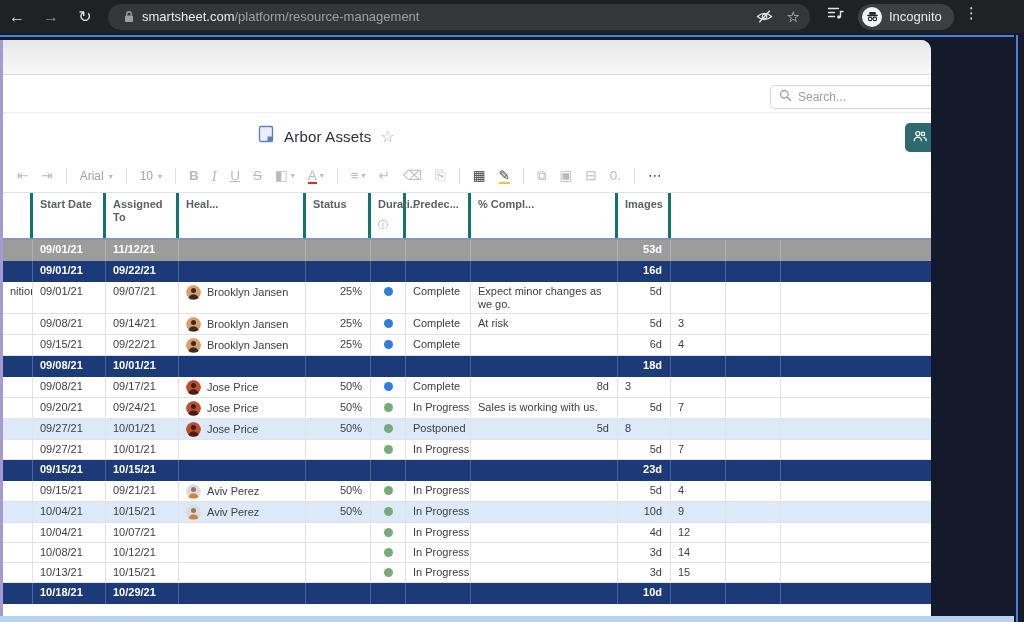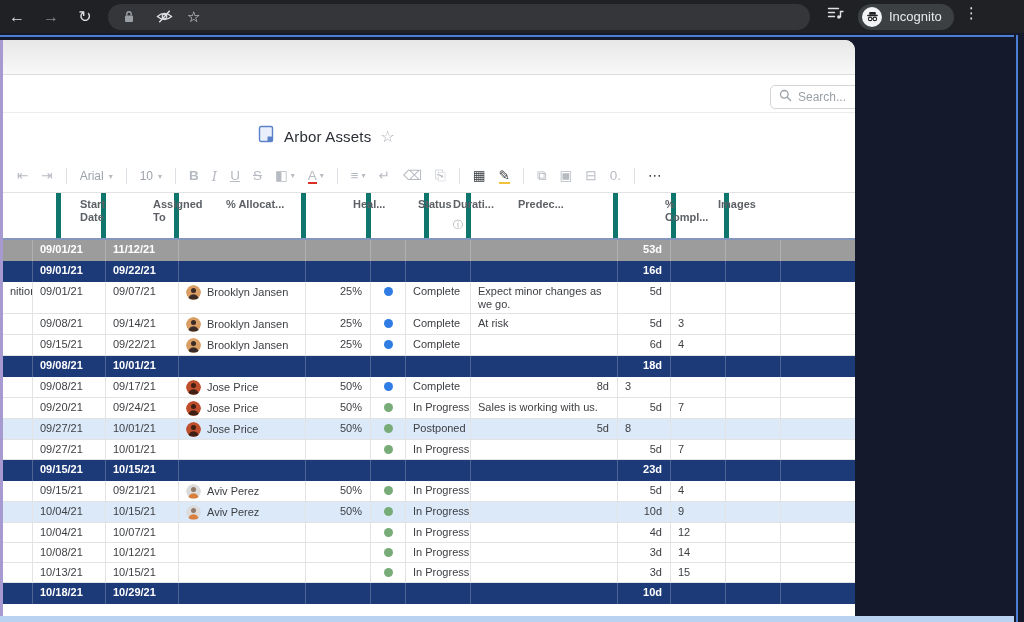--- a/index.html
+++ b/index.html
@@ -25,21 +25,21 @@
 
   
   .strip-top { position:absolute; left:0; top:33px; width:1024px; height:7px; background:#141a2c; }
   .accent-top { position:absolute; left:0; top:35px; width:1016px; height:2px; background:var(--accent-blue,#4b7fd6); }
   .strip-right { position:absolute; left:1014px; top:33px; width:10px; height:589px; background:#141a2c; }
   .accent-right { position:absolute; left:1016px; top:35px; width:2px; height:587px; background:var(--accent-blue,#4b7fd6); }
   .strip-left { position:absolute; left:0; top:40px; width:3px; height:576px; background:#a79ad1; }
   .strip-bottom { position:absolute; left:0; top:616px; width:1014px; height:6px; background:#b9d2f1; }
 
   
-  .card { position:absolute; left:3px; top:40px; width:852px; height:576px; background:#fff; border-radius:0 10px 0 0; overflow:hidden; }
+  .card { position:absolute; left:3px; top:40px; width:928px; height:576px; background:#fff; border-radius:0 10px 0 0; overflow:hidden; }
   .topband { position:absolute; left:0; top:0; width:100%; height:35px; background:linear-gradient(#e7e7e7,#f8f8f8); border-bottom:1px solid #dddddd; }
   .hdr-row { position:absolute; left:0; top:35px; width:100%; height:38px; border-bottom:1px solid #ececec; background:#fff; }
   .search-box { position:absolute; left:767px; top:10px; width:196px; height:24px; border:1px solid #d5d5d5; border-radius:5px; display:flex; align-items:center; padding:0 8px; background:#fff; }
   .search-box input { border:none; outline:none; width:100%; font-size:12px; color:#444; font-family:"Liberation Sans",sans-serif; margin-left:6px; }
   .search-box input::placeholder { color:#9aa0a6; }
 
   .title-row { position:absolute; left:0; top:73px; width:100%; height:47px; background:#fff; }
   .sheet-title { position:absolute; left:255px; top:12px; display:flex; align-items:center; gap:9px; }
   .sheet-title .t { font-size:15px; font-weight:400; color:#2b2f36; letter-spacing:.2px; }
   .fav-star { font-size:16px; color:#a9adb3; cursor:pointer; }
@@ -58,21 +58,21 @@
   .tb-dark { color:#3c4043; }
   .tb-hl { border-bottom:2px solid #f3c13a; line-height:13px; }
   .tb-dd { color:#9ea3aa; font-size:12px; display:flex; align-items:center; gap:5px; cursor:pointer; }
   .collapse-chevron { position:absolute; left:960px; top:128px; cursor:pointer; }
 
   
   .main { position:absolute; left:0; top:153px; width:100%; height:423px; background:#fff; }
   .grid { position:absolute; left:0; top:0; width:932px; }
   .t-row, .t-head { display:grid; grid-template-columns:30px 73px 73px 127px 65px 35px 65px 147px 53px 55px 55px 154px; }
   .t-head { height:47px; border-bottom:2px solid #8496bb; }
-  .th { font-size:11px; font-weight:700; color:#5d6166; padding:5px 6px 0 7px; border-right:5px solid #0f766e; line-height:13px; display:flex; flex-direction:column;margin-left:40px; }
+  .th { font-size:11px; font-weight:700; color:#5d6166; padding:5px 6px 0 7px; border-right:3px solid #0f766e; line-height:13px; display:flex; flex-direction:column; }
   .th .info { font-size:10px; color:#9ba0a6; margin-top:7px; font-weight:400; }
   .t-row { min-height:20px; border-bottom:1px solid #e3e3e3; background:#fff; }
   .t-row.hl { background:var(--row-highlight,#dbe9f9); }
   .t-row.parent { background:var(--row-parent,#1d3a78); min-height:21px; border-bottom:none; }
   .t-row.summary { background:var(--row-summary,#9c9c9c); min-height:21px; border-bottom:none; }
   .td { font-size:11px; color:#3c3e42; padding:3px 6px 2px 7px; border-right:1px solid #e3e3e3; line-height:13px; overflow:hidden; white-space:nowrap; }
   .t-row.parent .td, .t-row.summary .td { border-right:1px solid rgba(255,255,255,.22); color:#fff; font-weight:700; }
   .td.right { text-align:right; padding-right:8px; }
   .td.wrap { white-space:normal; }
   .td .dot { display:inline-block; width:9px; height:9px; border-radius:50%; margin:2px 0 0 6px; }
@@ -94,20 +94,21 @@
   <div class="nav-btn">←</div>
   <div class="nav-btn fwd">→</div>
   <div class="nav-btn">↻</div>
   <div class="omnibox">
     <span class="lock">
       <svg width="10" height="13" viewBox="0 0 10 13">
           <rect x="1" y="5.5" width="8" height="6.5" rx="1" fill="#9aa0a6"></rect>
           <path d="M2.8,5.5 v-1.6 a2.2,2.2 0 0 1 4.4,0 v1.6" stroke="#9aa0a6" fill="none" stroke-width="1.4"></path>
         </svg>
     </span>
+    <span class="url"><span class="dom">smartsheet.com</span><span class="path">/platform/resource-management</span></span>
     <span class="omni-ic">
       <svg width="17" height="17" viewBox="0 0 18 18" fill="none" stroke="#dfe1e5" stroke-width="1.3">
           <path d="M1.5,9 Q9,2.5 16.5,9 Q9,15.5 1.5,9 Z"></path>
           <circle cx="9" cy="9" r="2.4"></circle>
           <path d="M3.5,15 L14.5,3" stroke-width="1.5"></path>
         </svg>
     </span>
     <span class="omni-ic">☆</span>
   </div>
   <div class="chrome-right">
@@ -269,23 +270,20 @@
           <div class="th">
             <span style="white-space: normal;"></span>
           </div>
           <div class="th">
             <span style="white-space: normal;">Start Date</span>
           </div>
           <div class="th">
             <span style="white-space: normal;">Assigned To</span>
           </div>
           <div class="th">
-            <span style="white-space: normal;">% Allocat...</span>
-          </div>
-          <div class="th">
             <span style="white-space: normal;">Heal...</span>
           </div>
           <div class="th">
             <span style="white-space: normal;">Status</span>
           </div>
           <div class="th">
             <span style="white-space: normal;">Durati...</span>
             <span class="info">ⓘ</span>
           </div>
           <div class="th">

